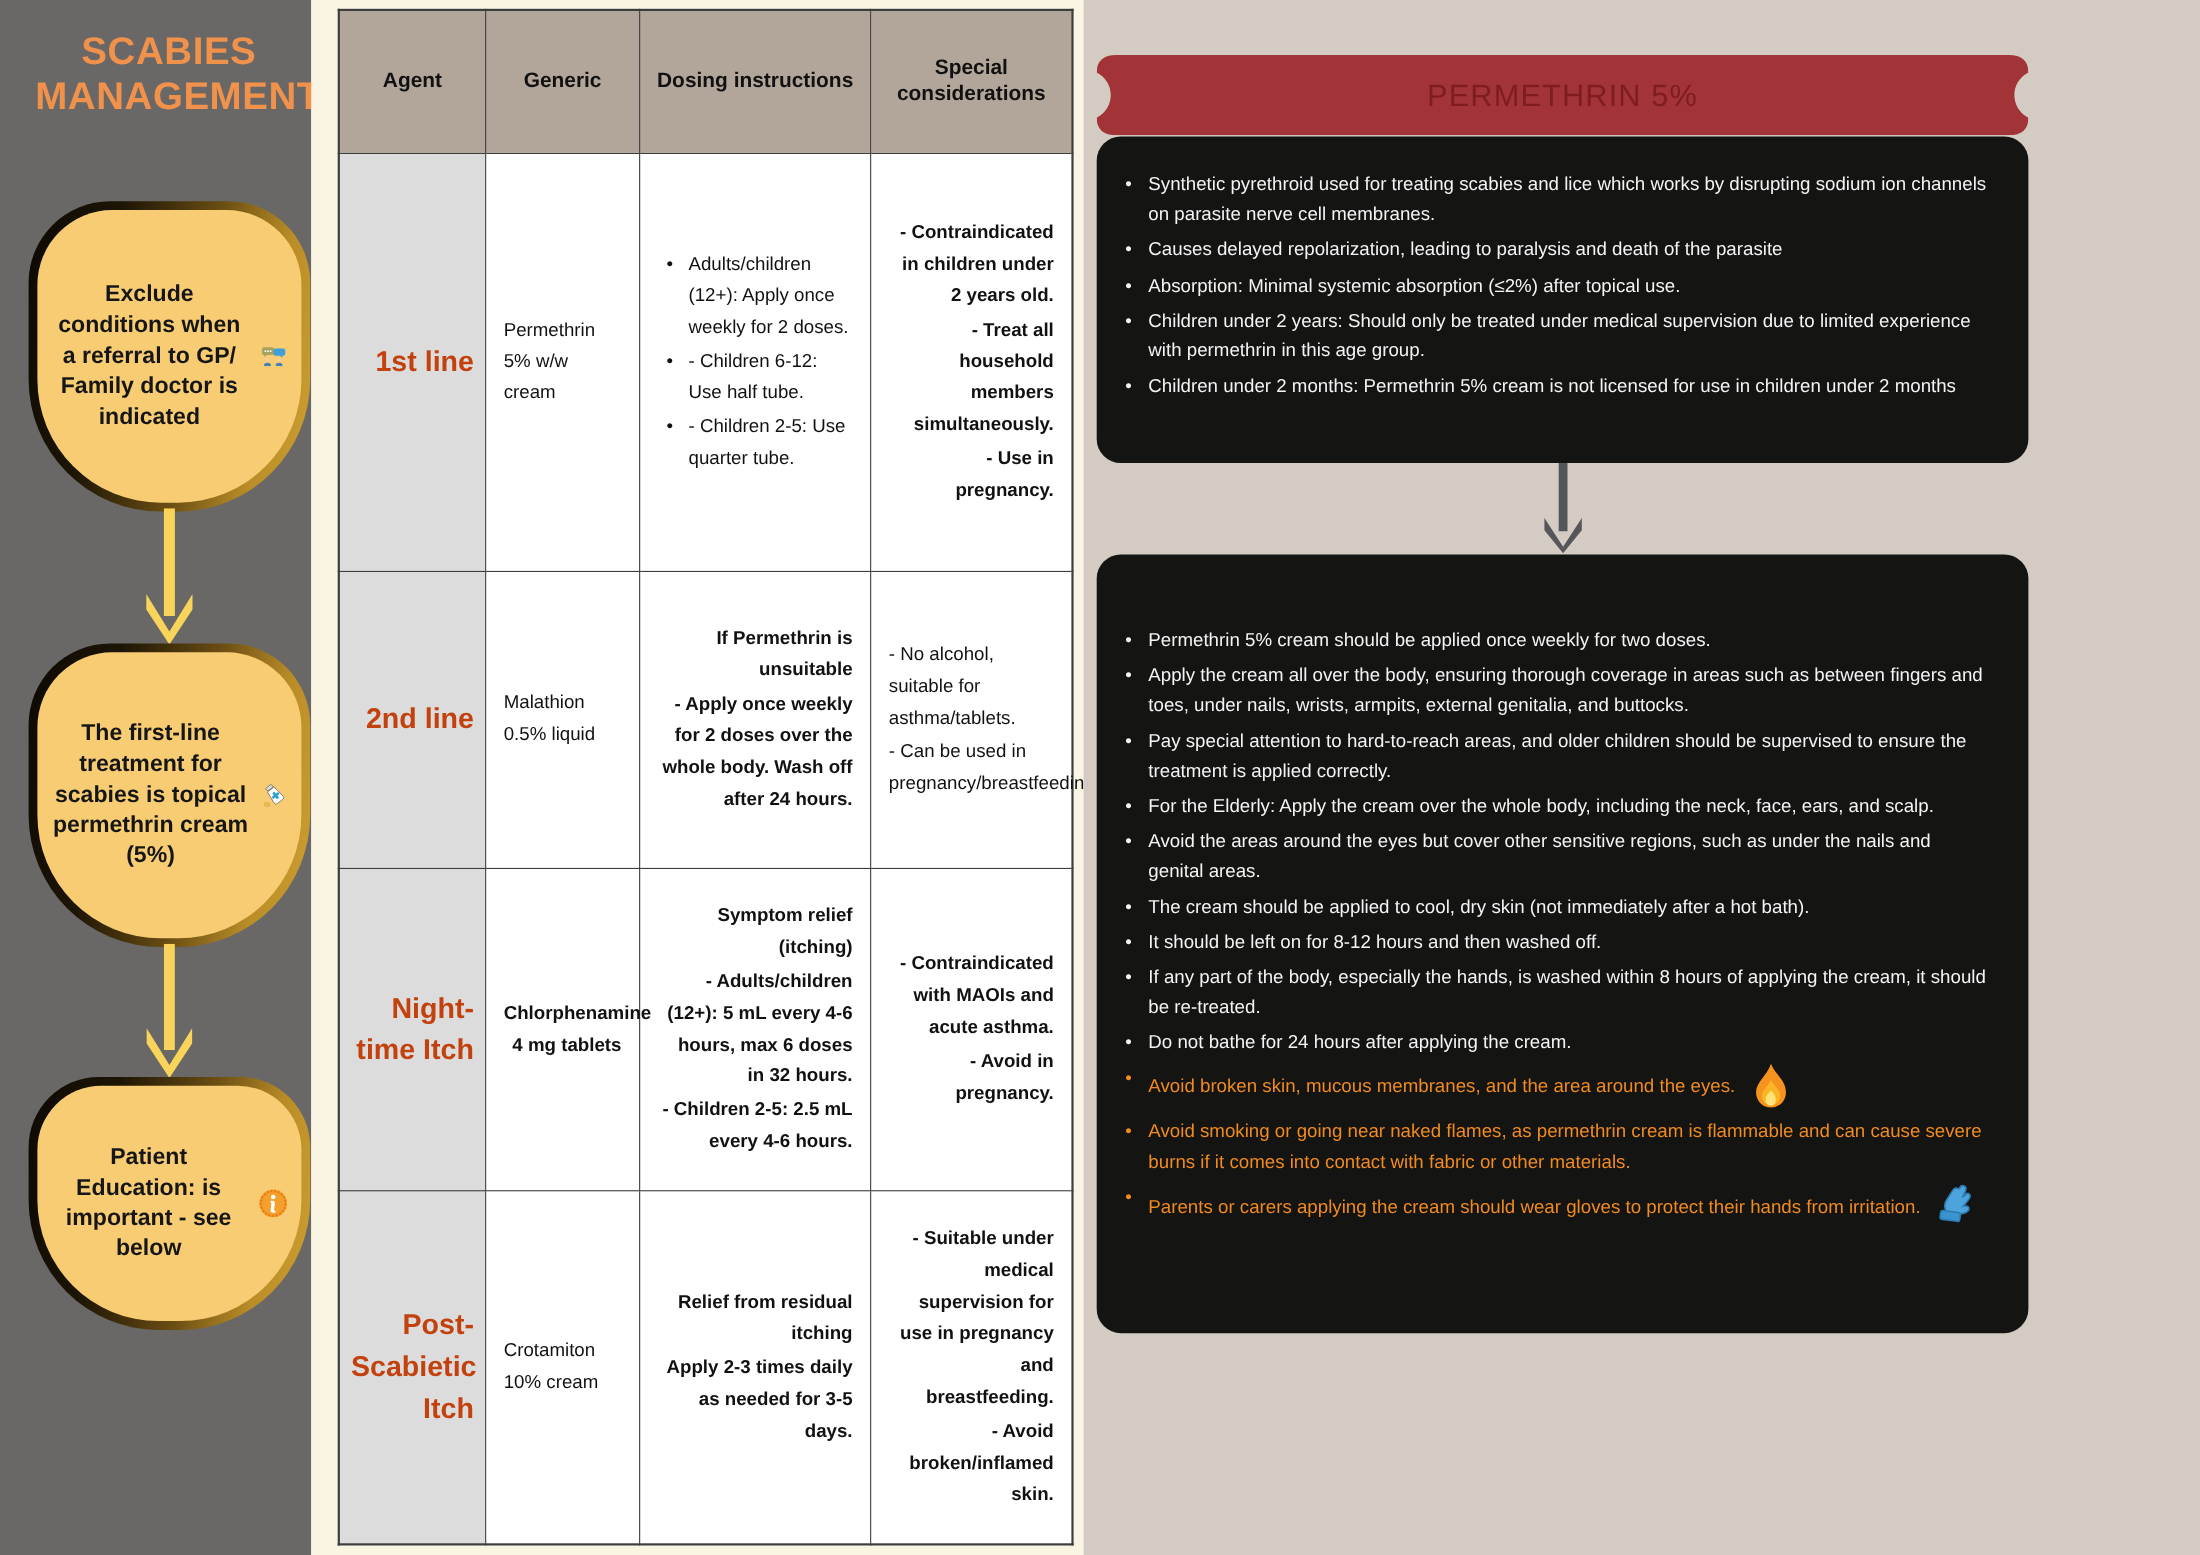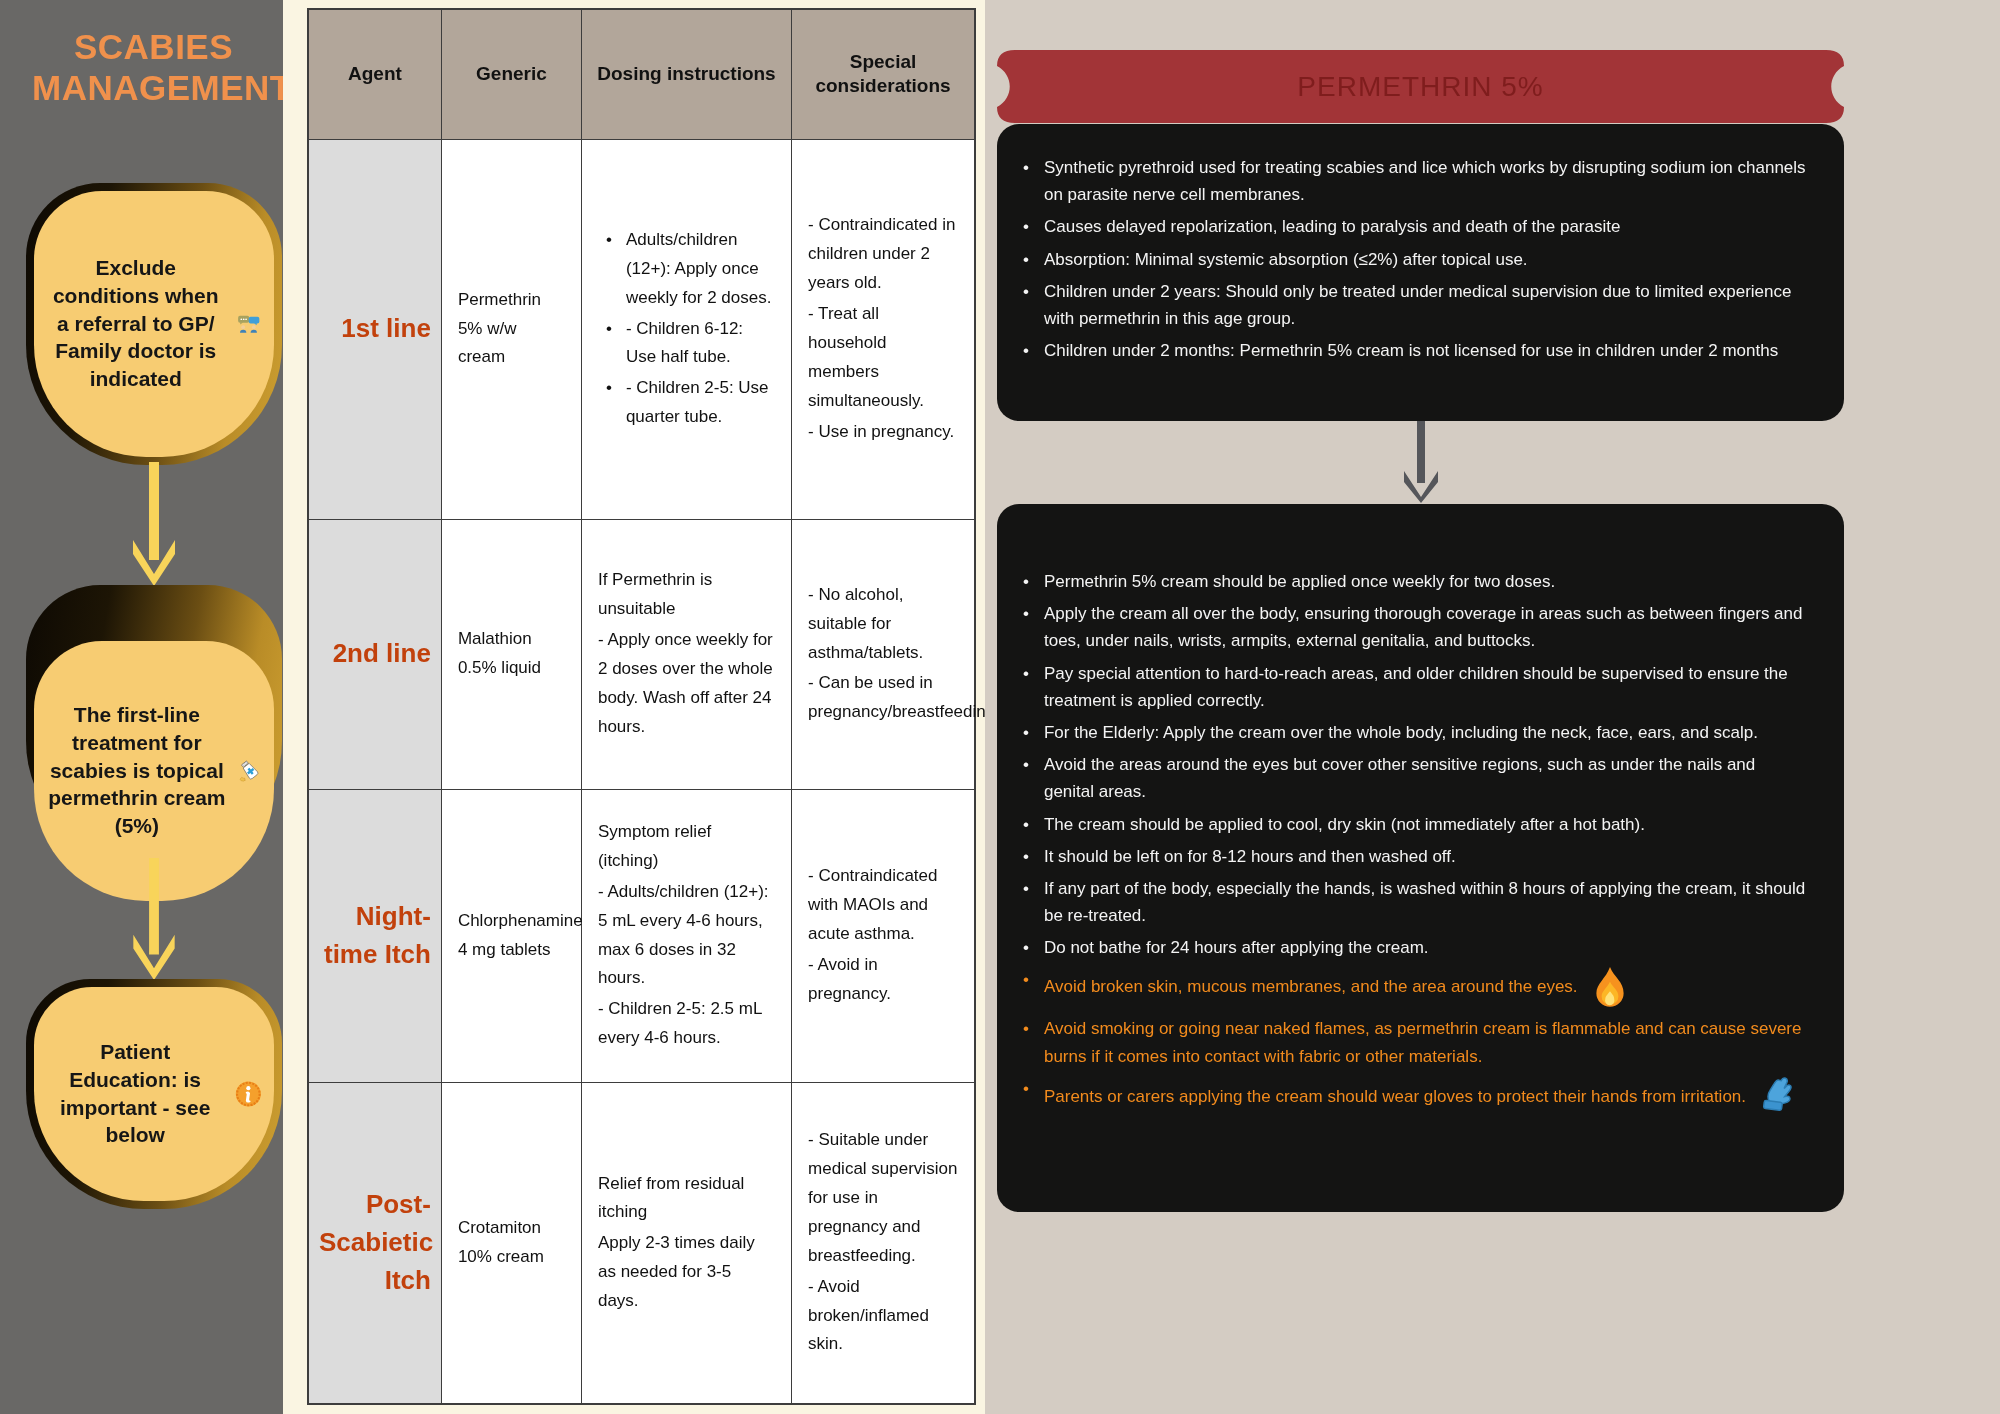--- a/index.html
+++ b/index.html
@@ -13,38 +13,38 @@
     line-height:1.18; margin:26px 8px 0 8px; letter-spacing:.5px; }
   .flow { margin-top:74px; display:flex; flex-direction:column; align-items:center; }
   .step-ring { width:256px; padding:8px;
     background:linear-gradient(100deg,#0d0903 0%,#1d1505 28%,#6b4e13 58%,#b98c27 80%,#cfa132 100%); }
   .ring-1 { border-radius:74px 74px 120px 120px; height:282px; }
   .ring-2 { border-radius:74px 74px 120px 120px; height:276px; }
   .ring-3 { border-radius:64px 64px 118px 118px; height:230px; }
   .step-box { width:100%; height:100%; background:#f7cc72; display:flex; flex-direction:row;
     align-items:center; justify-content:center; text-align:center; padding:10px 12px; gap:10px; }
   .box-1 { border-radius:68px 68px 112px 112px; }
-  .box-2 { border-radius:68px 68px 112px 112px;margin-top:48px; }
+  .box-2 { border-radius:68px 68px 112px 112px; }
   .box-3 { border-radius:58px 58px 110px 110px; }
   .step-text { font-size:21px; font-weight:700; color:#161616; line-height:1.32; }
   .flow-arrow { display:block; margin:-3px 0; }
 
   
   .middle { width:702px; height:100%; background:#faf5e2; padding:8px 9px 9px 24px; flex-shrink:0; }
   table.drug { width:100%; height:1397px; border-collapse:collapse; table-layout:fixed;
     border:2px solid #3d3d3d; background:#ffffff; }
   table.drug th, table.drug td { border:1.5px solid #3d3d3d; vertical-align:middle; }
   table.drug thead tr { height:130px; }
   table.drug th { background:#b2a69a; font-size:19px; font-weight:700; color:#111;
     text-align:center; padding:6px 10px; line-height:1.3; }
   td.agent-cell { background:#dcdcdc; font-weight:700; font-size:26px; text-align:right;
     padding:6px 10px; line-height:1.45; color:#c2410c; }
   td.body-cell { background:#ffffff; font-size:17px; color:#111; padding:10px 16px; line-height:1.7; }
   .cell-line { margin:2px 0; }
-  .al-center { text-align:left; }
+  .al-center { text-align:right;font-weight:bold; }
   .al-left  { text-align:left; }
   .dose-bullets { padding-left:8px; }
   .dose-bullet { display:flex; gap:14px; margin:2px 0; text-align:left; }
   .dose-bullet .bdot { flex-shrink:0; }
 
   
   .rightpanel { flex:1; height:100%; background:#d4ccc3; padding:50px 16px 0 12px; }
   .banner { position:relative; width:847px; height:73px; }
   .banner svg { position:absolute; inset:0; }
   .banner-label { position:absolute; inset:0; display:flex; align-items:center; justify-content:center;

